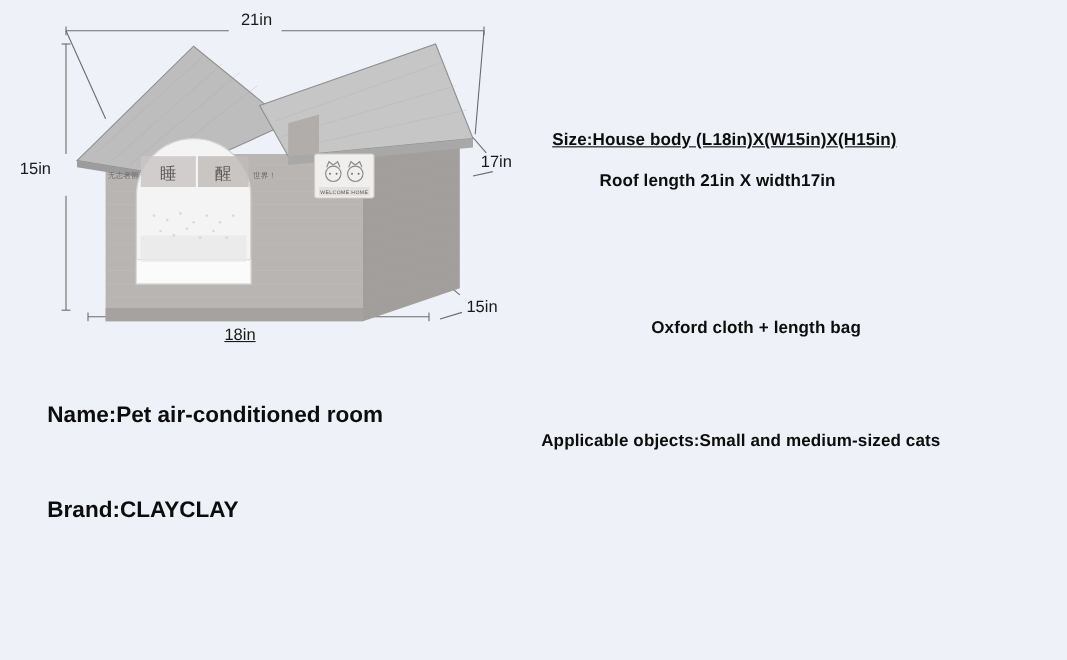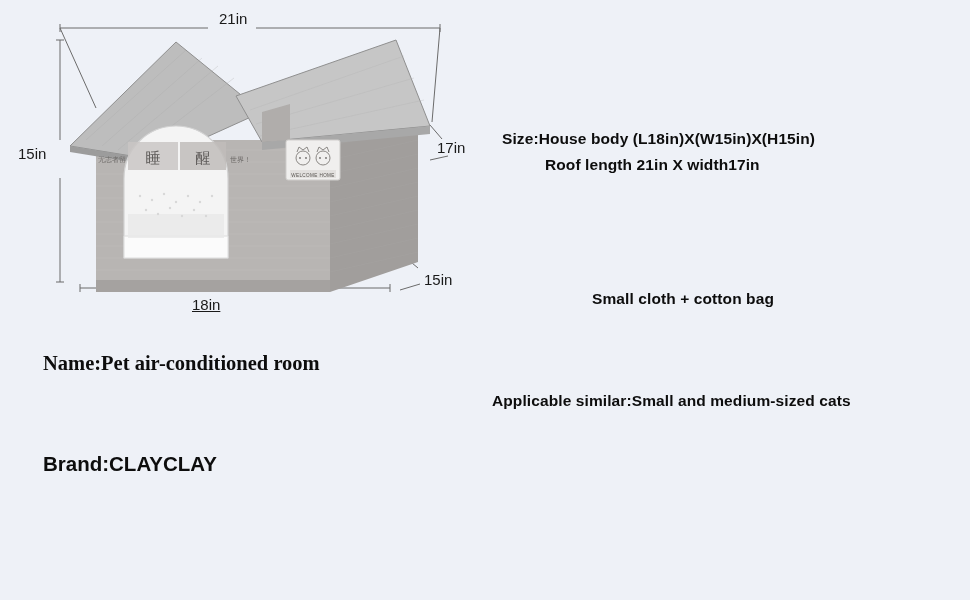--- a/index.html
+++ b/index.html
@@ -37,46 +37,46 @@
     position: absolute;
     font-family: "Liberation Sans", sans-serif;
     font-size: 15px;
     color: #1a1a1a;
     white-space: nowrap;
   }
   .dim-top   { left: 219px; top: 10px; }
   .dim-left  { left: 18px;  top: 145px; }
   .dim-r17   { left: 437px; top: 139px; }
   .dim-r15   { left: 424px; top: 271px; }
-  .dim-bot   { left: 192px; top: 296px; text-decoration: underline; }
+  .dim-bot   { left: 204px; top: 296px; text-decoration: underline; }
 
   
   .left-text {
     position: absolute;
     left: 43px;
     font-family: "Liberation Sans", sans-serif;
     font-weight: bold;
     font-size: 20.5px;
     color: #0d0d0d;
     white-space: nowrap;
   }
-  .name-line  { top: 352px; font-family: Liberation Serif, serif; }
+  .name-line  { top: 366px; }
   .brand-line { top: 452px; }
 
   
   .right-text {
     position: absolute;
     font-family: "Liberation Sans", sans-serif;
     font-weight: bold;
     font-size: 15.5px;
     color: #0d0d0d;
     white-space: nowrap;
     letter-spacing: 0.1px;
   }
-  .size-l1    { left: 502px; top: 130px; }
+  .size-l1    { left: 502px; top: 119px; text-decoration: underline; }
   .size-l2    { left: 545px; top: 156px; }
   .mat-l1     { left: 502px; top: 253px; }
   .mat-l2     { left: 592px; top: 290px; }
   .appl-l1    { left: 492px; top: 392px; }
   .appl-l2    { left: 492px; top: 449px; }
 </style>
 </head>
 <body>
 
 <div id="page">
@@ -221,16 +221,16 @@
     <span class="dim-label dim-r17">17in</span>
     <span class="dim-label dim-r15">15in</span>
     <span class="dim-label dim-bot">18in</span>
   </div>
 
   <div class="left-text name-line">Name:Pet air-conditioned room</div>
   <div class="left-text brand-line">Brand:CLAYCLAY</div>
 
   <div class="right-text size-l1">Size:House body (L18in)X(W15in)X(H15in)</div>
   <div class="right-text size-l2">Roof length  21in X width17in</div>
-  <div class="right-text mat-l2">Small cloth + cotton bag</div>
-  <div class="right-text appl-l1">Applicable similar:Small and medium-sized cats</div>
+  <div class="right-text mat-l2">Oxford cloth + length bag</div>
+  <div class="right-text appl-l1">Applicable objects:Small and medium-sized cats</div>
 
 </div>
 
 </body></html>

